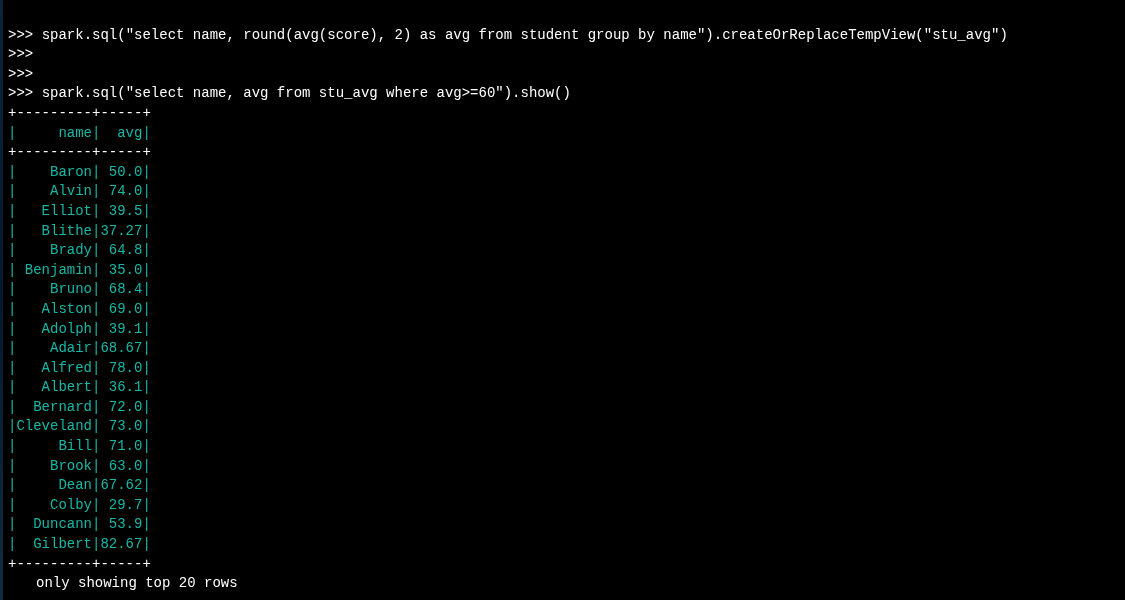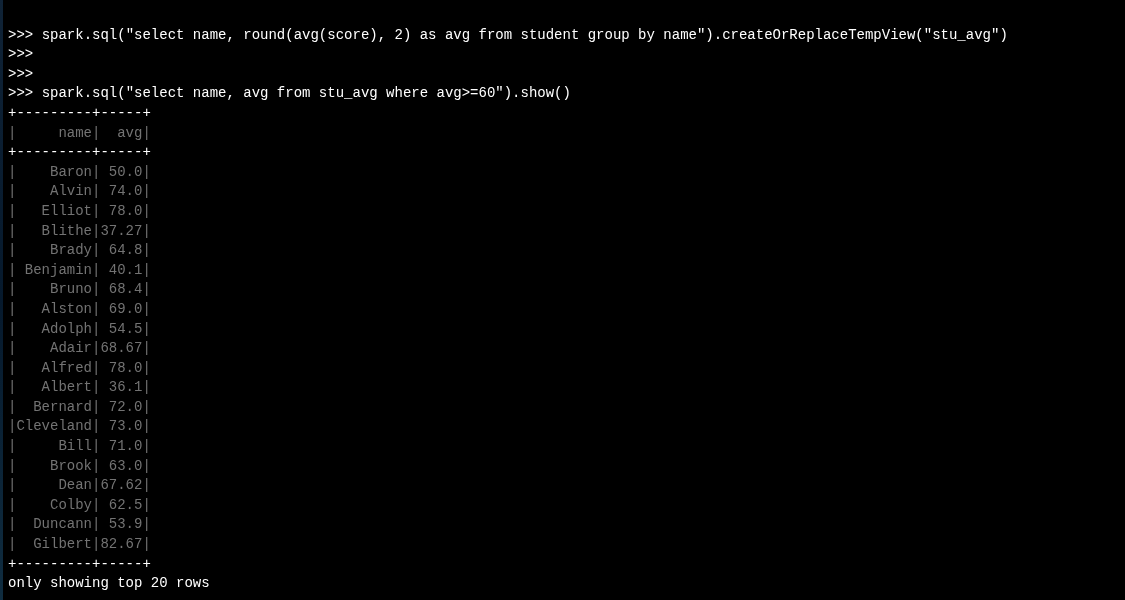--- a/index.html
+++ b/index.html
@@ -36,56 +36,57 @@
     .prompt {
       color: #ffffff;
     }
     .code-line {
       color: #ffffff;
     }
     .table-border {
       color: #ffffff;
     }
     .table-row {
-      color: #737373;
+      color: #14b8a6;
     }
     .status-line {
       color: #ffffff;
+      margin-left: 28px;
     }
   </style>
 </head>
 <body>
 
 <div class="left-gradient"></div>
 
 <div class="terminal-content">
 <span class="code-line"><span class="prompt">&gt;&gt;&gt;</span> <span>spark.sql("select name, round(avg(score), 2) as avg from student group by name").createOrReplaceTempView("stu_avg")</span></span>
 <span class="code-line"><span class="prompt">&gt;&gt;&gt;</span><span></span></span>
 <span class="code-line"><span class="prompt">&gt;&gt;&gt;</span><span></span></span>
 <span class="code-line"><span class="prompt">&gt;&gt;&gt;</span> <span>spark.sql("select name, avg from stu_avg where avg&gt;=60").show()</span></span>
 <span class="table-border">+---------+-----+</span>
 <span class="table-row">|     name|  avg|</span>
 <span class="table-border">+---------+-----+</span>
 <span class="table-row">|    Baron| 50.0|</span>
 <span class="table-row">|    Alvin| 74.0|</span>
-<span class="table-row">|   Elliot| 78.0|</span>
+<span class="table-row">|   Elliot| 39.5|</span>
 <span class="table-row">|   Blithe|37.27|</span>
 <span class="table-row">|    Brady| 64.8|</span>
-<span class="table-row">| Benjamin| 40.1|</span>
+<span class="table-row">| Benjamin| 35.0|</span>
 <span class="table-row">|    Bruno| 68.4|</span>
 <span class="table-row">|   Alston| 69.0|</span>
-<span class="table-row">|   Adolph| 54.5|</span>
+<span class="table-row">|   Adolph| 39.1|</span>
 <span class="table-row">|    Adair|68.67|</span>
 <span class="table-row">|   Alfred| 78.0|</span>
 <span class="table-row">|   Albert| 36.1|</span>
 <span class="table-row">|  Bernard| 72.0|</span>
 <span class="table-row">|Cleveland| 73.0|</span>
 <span class="table-row">|     Bill| 71.0|</span>
 <span class="table-row">|    Brook| 63.0|</span>
 <span class="table-row">|     Dean|67.62|</span>
-<span class="table-row">|    Colby| 62.5|</span>
+<span class="table-row">|    Colby| 29.7|</span>
 <span class="table-row">|  Duncann| 53.9|</span>
 <span class="table-row">|  Gilbert|82.67|</span>
 <span class="table-border">+---------+-----+</span>
 <span class="status-line">only showing top 20 rows</span>
 
 
 </div>
 
 </body></html>

